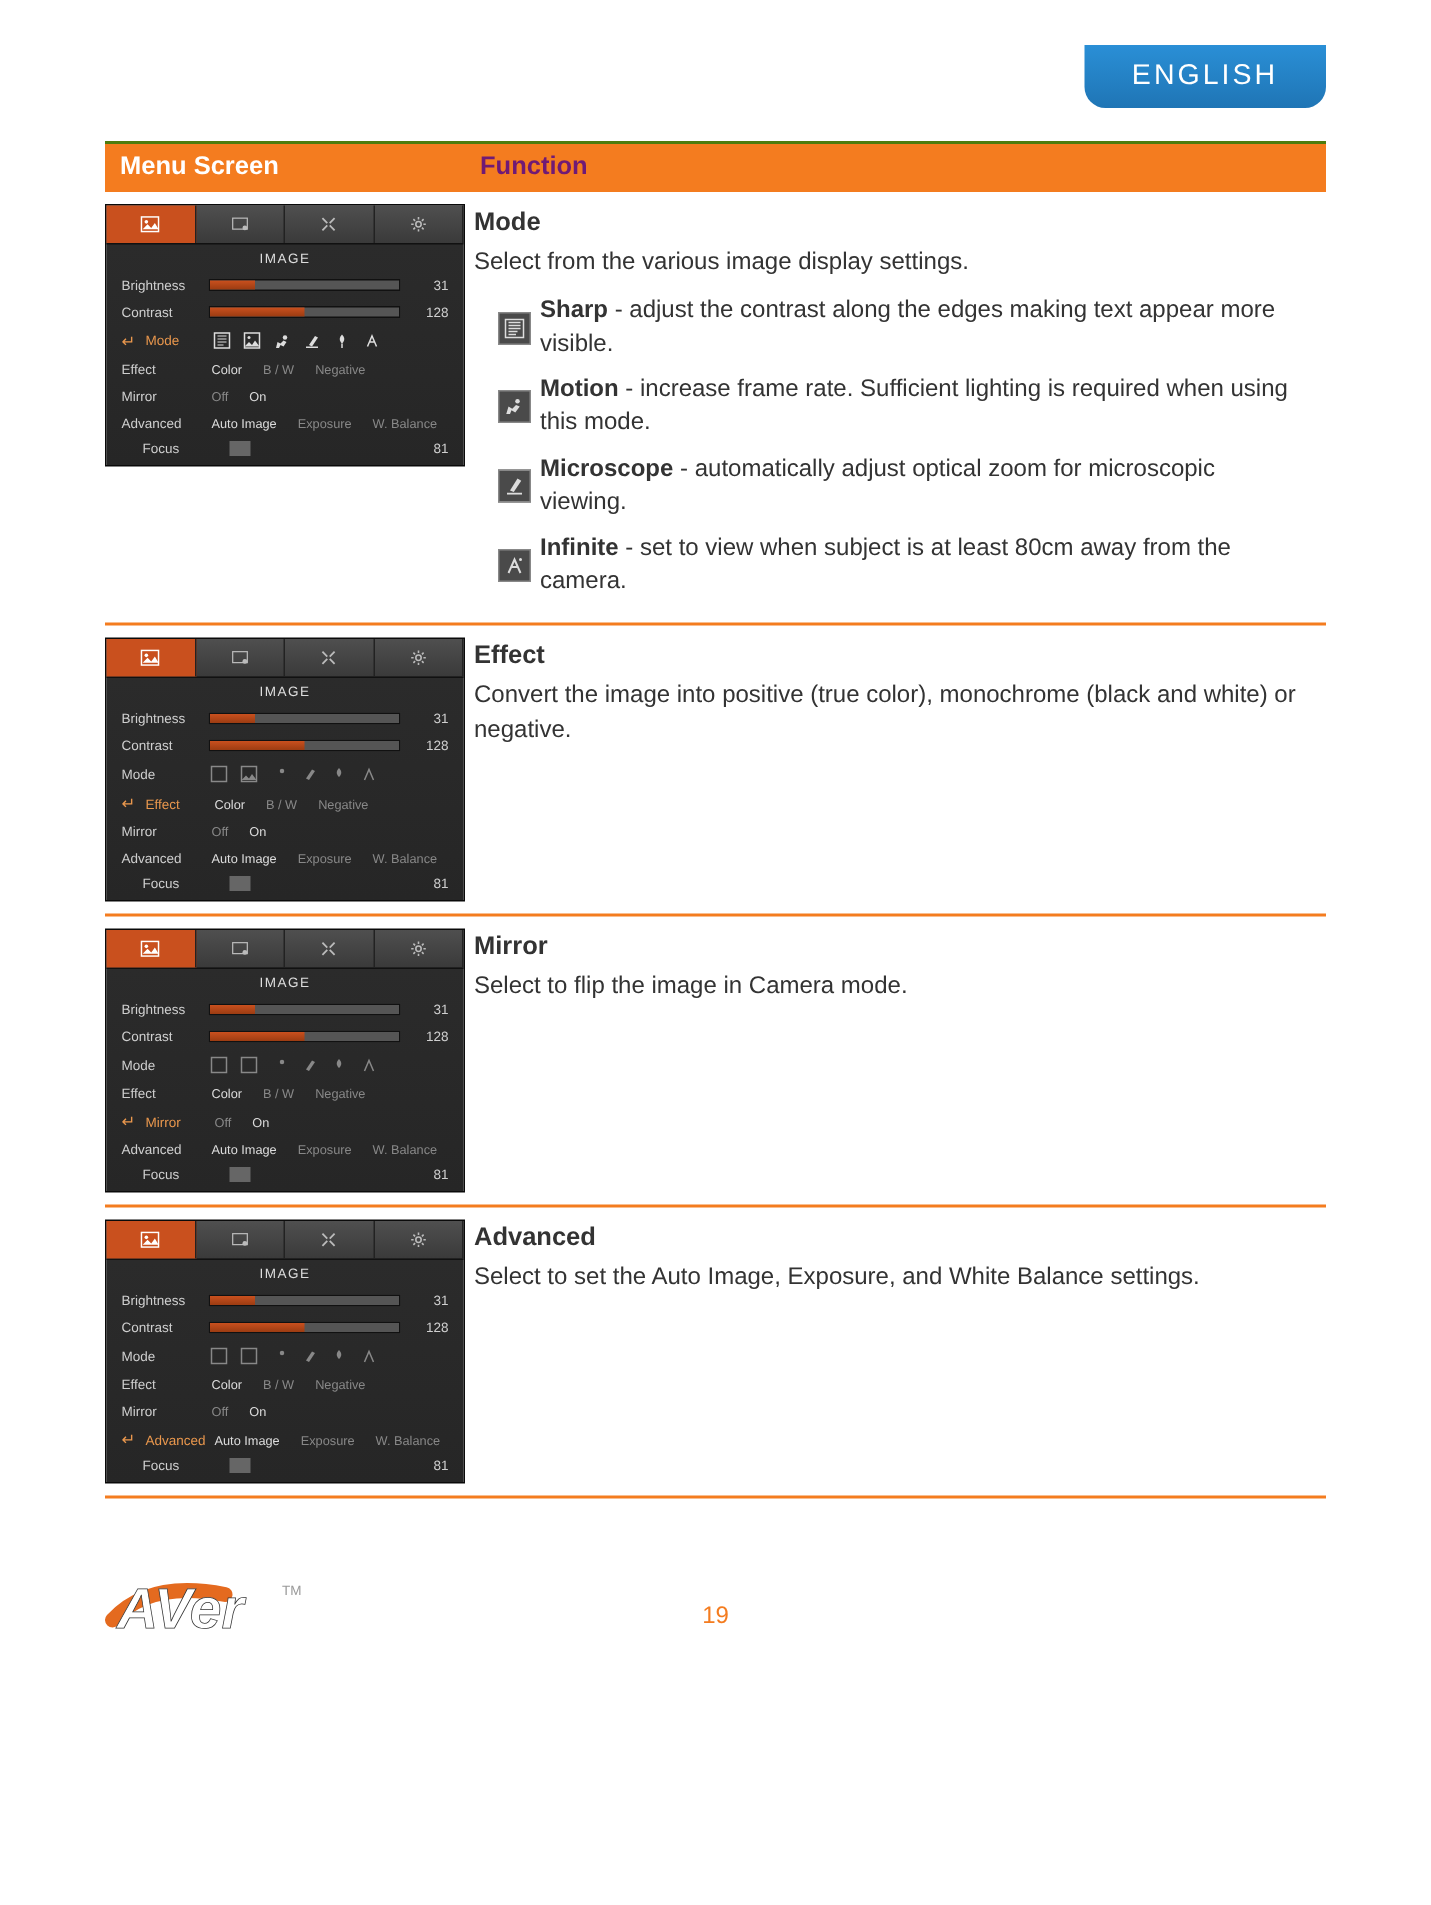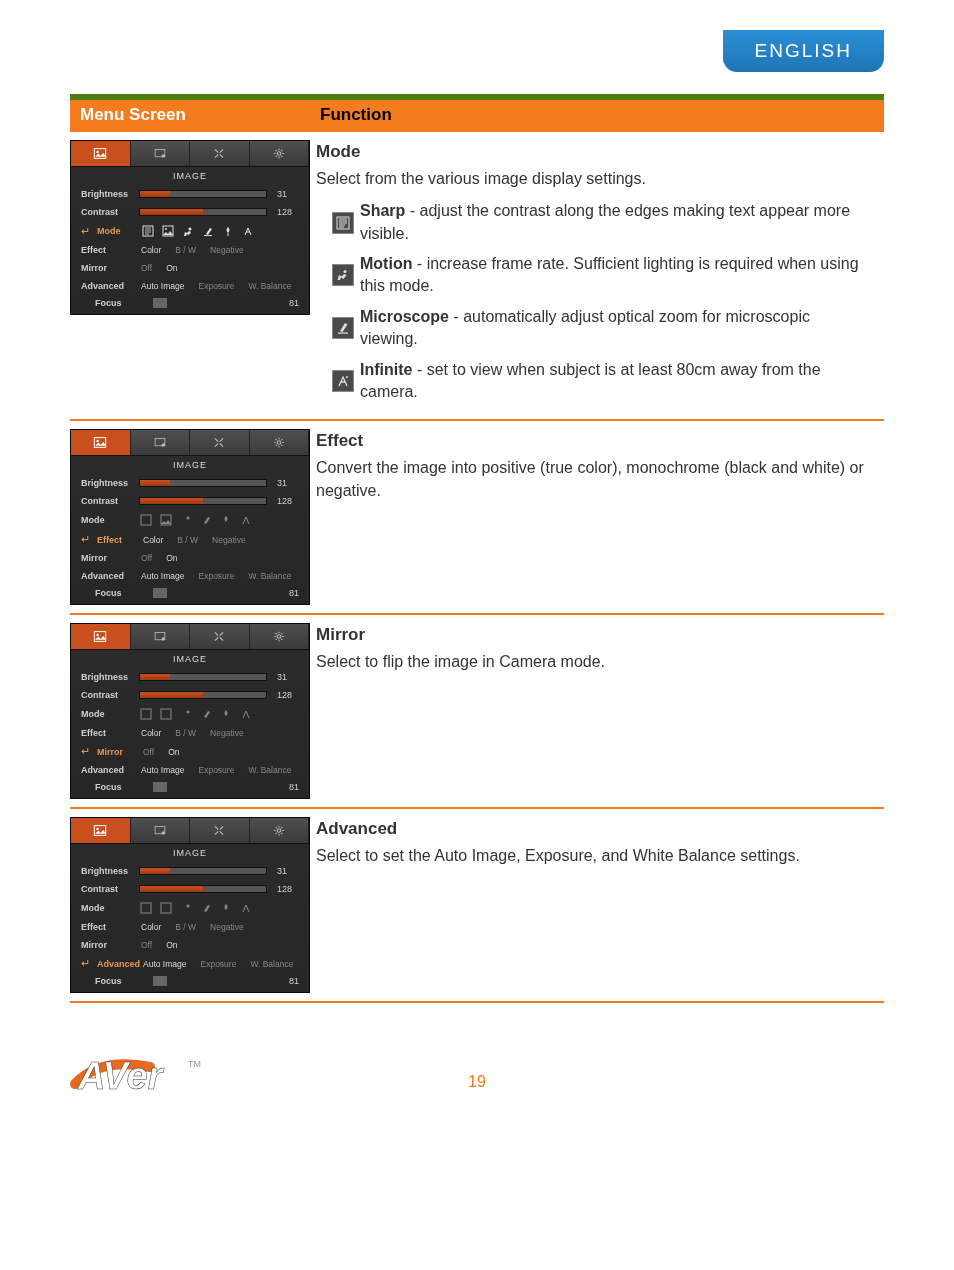--- a/index.html
+++ b/index.html
@@ -21,21 +21,21 @@
     border-radius: 0 0 14px 14px;
     font-size: 19px;
     letter-spacing: 2px;
     font-weight: 400;
   }
 
   
   .thead {
     display: flex;
     background: #f47c1f;
-    border-top: 6px solid #4d7c0f;
+    border-top: 2px solid #4d7c0f;
     border-bottom: 2px solid #f47c1f;
   }
   .thead .col-left, .thead .col-right {
     color: #fff;
     font-weight: 700;
     font-size: 17px;
     padding: 5px 10px;
   }
   .col-left { width: 240px; flex-shrink: 0; }
   .col-right { flex: 1; color: #333; }
@@ -79,27 +79,27 @@
   }
   .osd-tab.active { background: #c9501e; }
   .osd-tab svg { width: 14px; height: 13px; }
   .osd-title { text-align: center; padding: 4px 0; font-size: 9px; color: #ddd; letter-spacing: 1px; }
   .osd-row {
     display: flex; align-items: center; padding: 3px 10px;
     min-height: 18px;
   }
   .osd-row.sel { color: #e9974d; }
   .osd-row.sel .osd-label { color: #e9974d; }
-  .osd-label { width: 58px; color: #cfcfcf; font-size: 9px; font-weight: bold; }
+  .osd-label { width: 58px; color: #cfcfcf; font-size: 9px; }
   .osd-bar {
     flex: 1; height: 8px; background: #555;
     border: 1px solid #111; position: relative; margin-right: 10px;
   }
   .osd-bar-fill { height: 100%; background: linear-gradient(#c9501e, #9c3c12); }
-  .osd-val { width: 22px; text-align: left; font-size: 9px; }
+  .osd-val { width: 22px; text-align: right; font-size: 9px; }
   .osd-icons { flex: 1; display: flex; gap: 6px; align-items: center; }
   .osd-mini-icon { width: 14px; height: 14px; display:flex; align-items:center; justify-content:center; }
   .osd-mini-icon svg { width: 12px; height: 12px; }
   .osd-opts { flex: 1; display: flex; gap: 14px; font-size: 8.5px; color: #888; padding-left: 2px;}
   .osd-opts span.on { color: #ddd; }
   .osd-arrow { width: 12px; color: #e9974d; font-size: 11px; margin-right: 4px; }
   .osd-flag { width: 14px; height: 10px; background: #666; margin-right: 6px; }
   .osd-focus-row { display:flex; align-items:center; padding: 3px 10px 6px 24px; }
   .osd-bottom-val { margin-left:auto; font-size:9px; }
 
@@ -118,21 +118,21 @@
 <body>
 
 <div class="page">
 
   <div class="lang-tab-wrap">
     <div class="lang-tab">ENGLISH</div>
   </div>
 
   <div class="thead">
     <div class="col-left">Menu Screen</div>
-    <div class="col-right" style="color:#000000;">Function</div>
+    <div class="col-right" style="color:#701a75;">Function</div>
   </div>
 
   <div class="trow">
     <div class="col-left">
 
       <div class="osd">
         <div class="osd-tabs">
           <div class="osd-tab active">
               <svg viewBox="0 0 16 16">
                 <rect x="1" y="2" width="14" height="12" fill="none" stroke="#fff" stroke-width="1.2"></rect>

